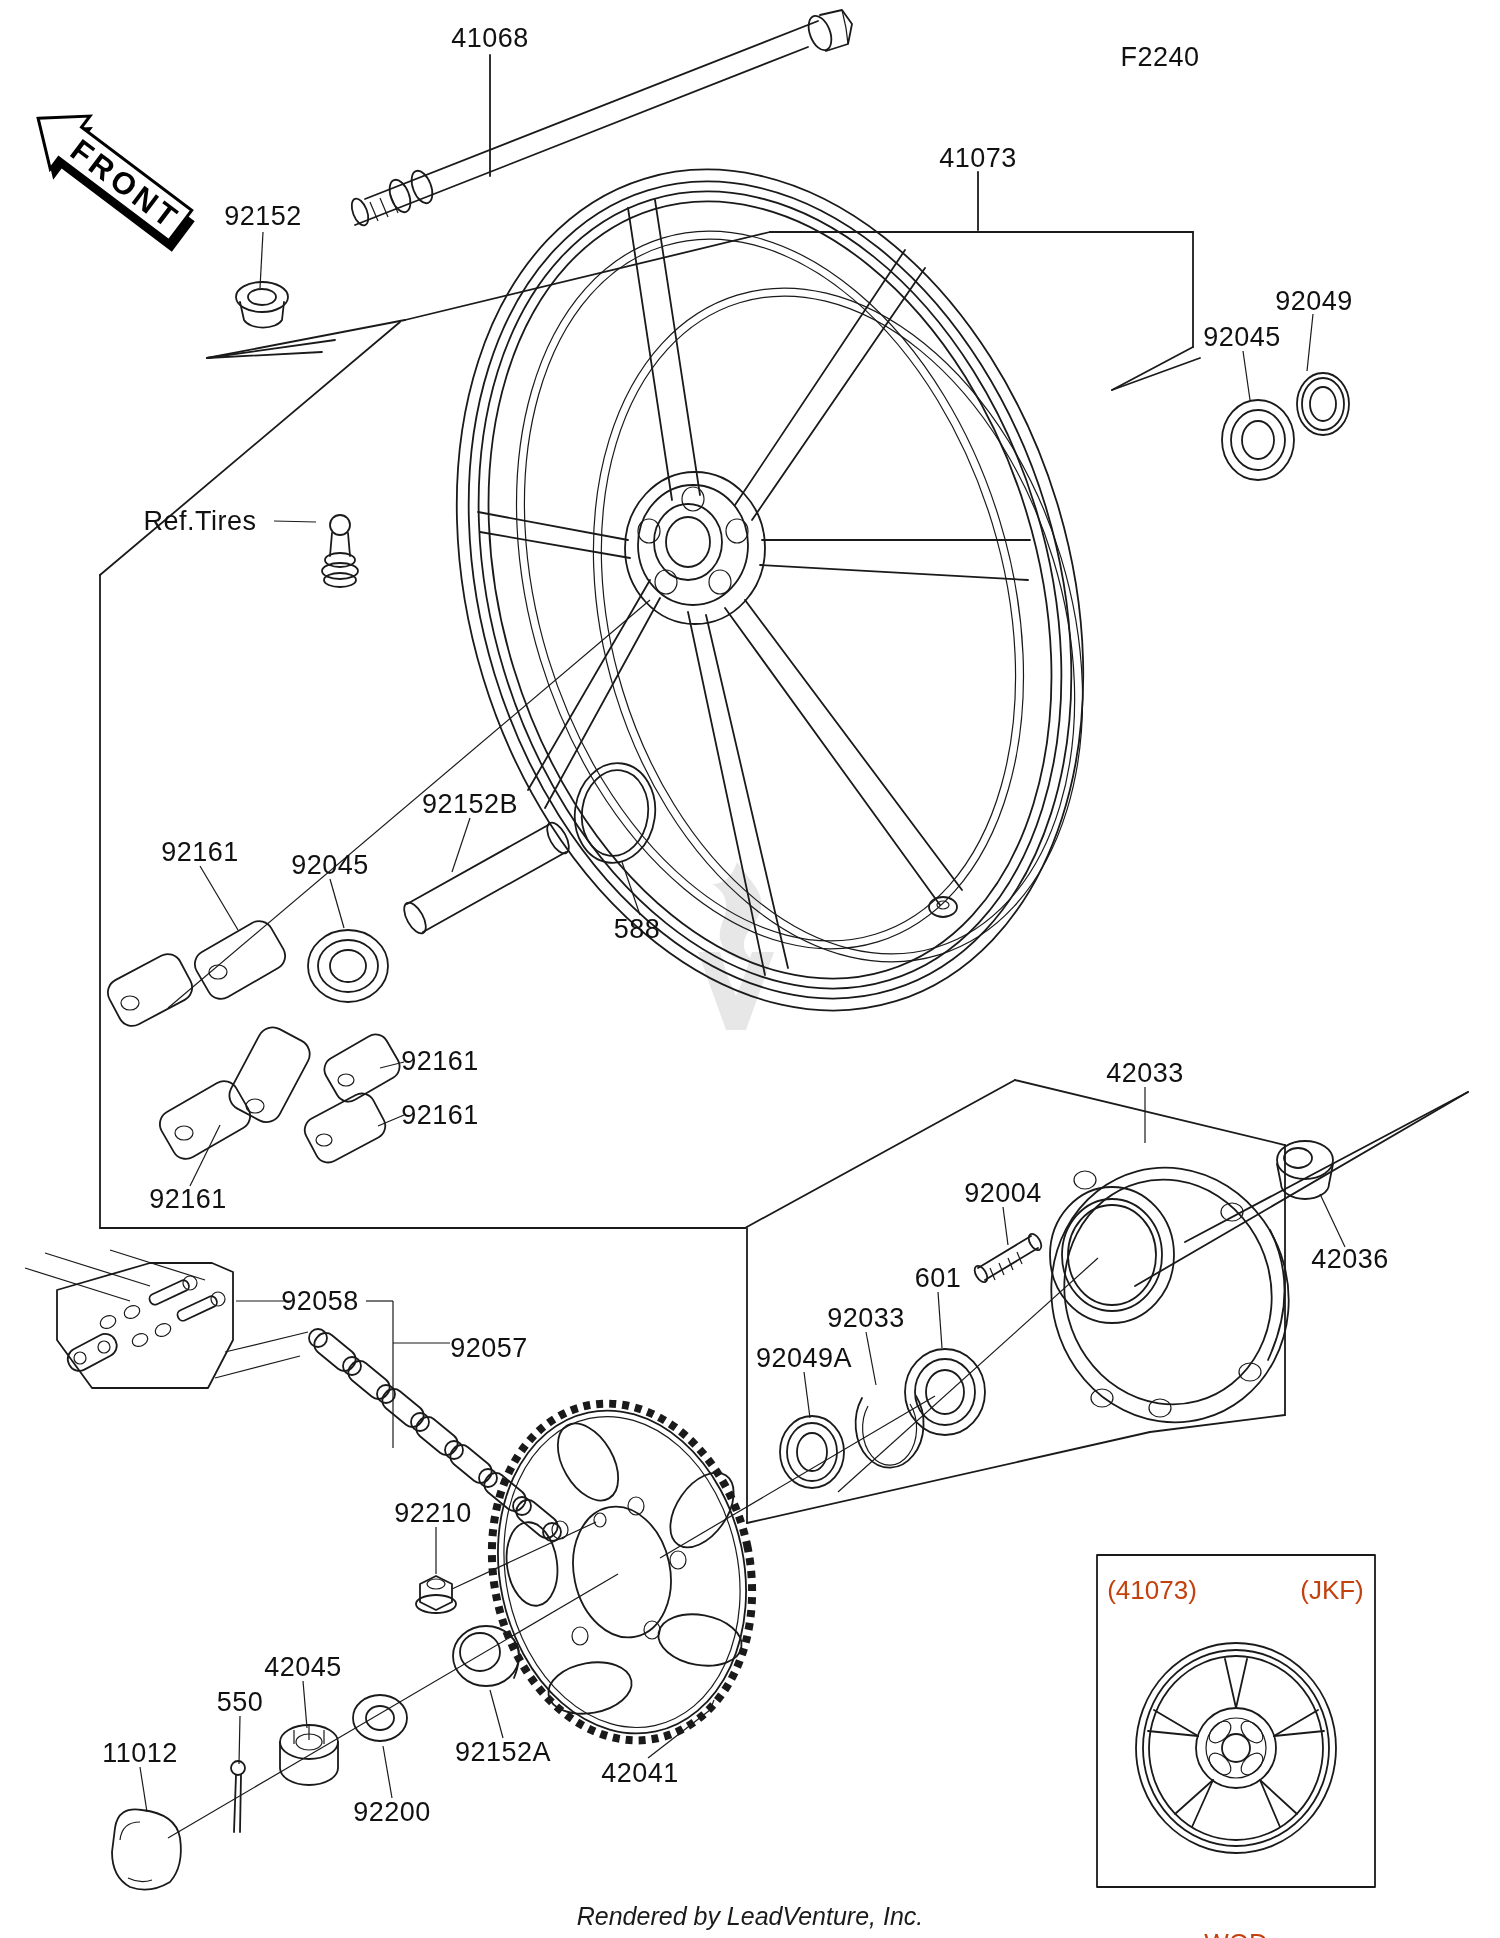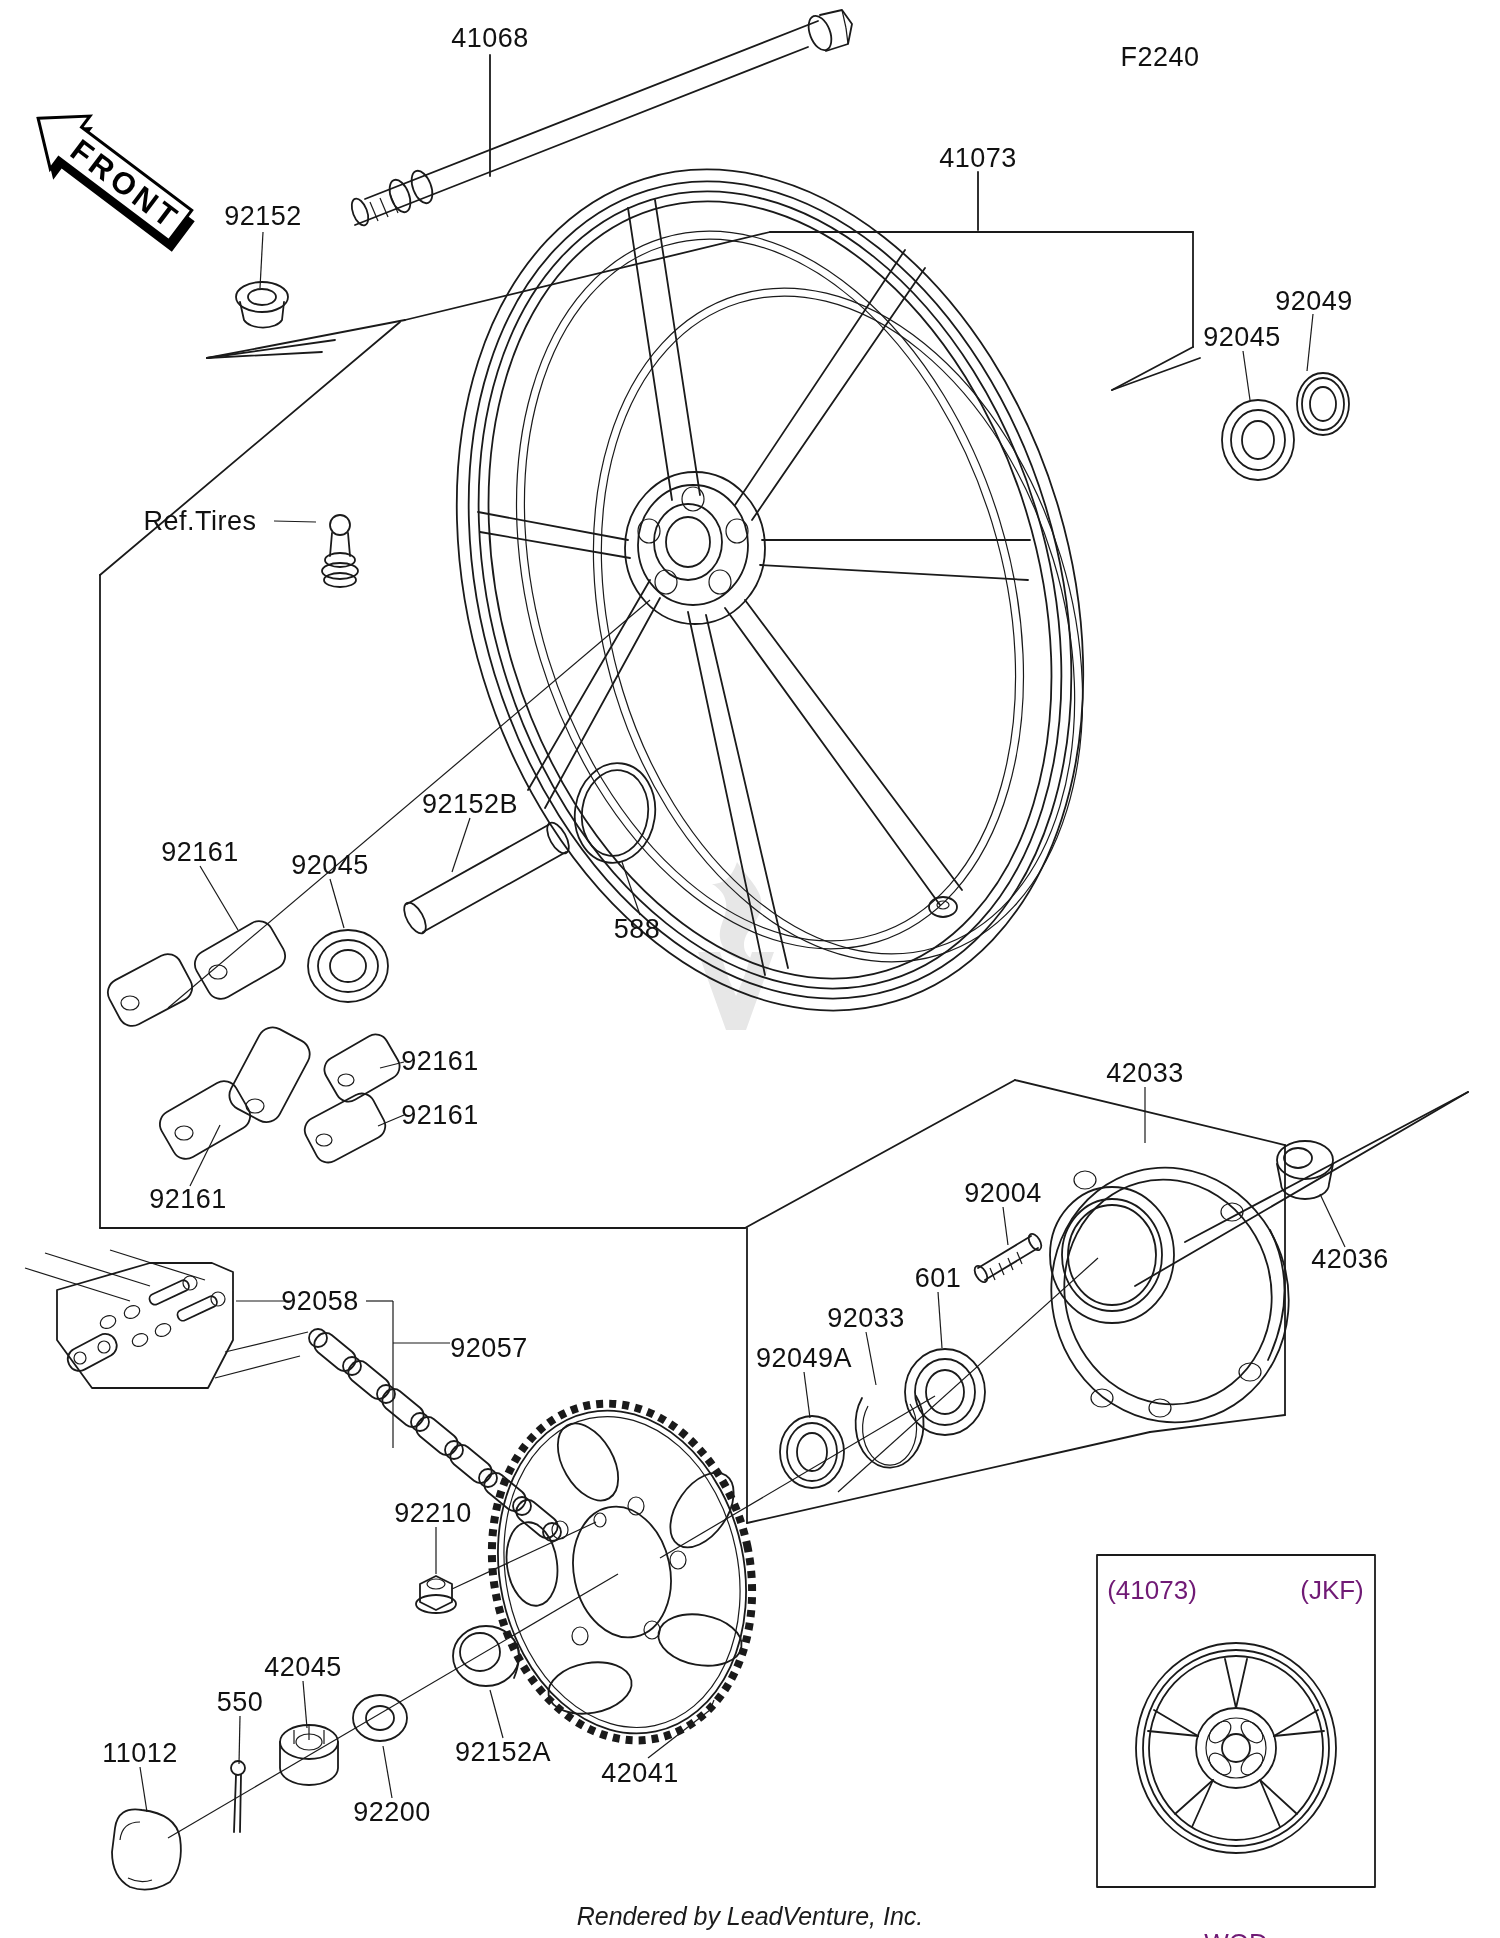--- a/index.html
+++ b/index.html
@@ -14,21 +14,21 @@
   .whitefill{fill:#fff;stroke:#000;stroke-width:3;}
   .wmfill{fill:#e7e7e7;stroke:none;}
   .fronttxt{font-family:"Liberation Sans",sans-serif;font-weight:bold;font-size:31px;
             letter-spacing:4px;fill:#000;stroke:none;}
   .lbl{position:absolute;transform:translate(-50%,-50%);font-size:27px;color:#111;
        letter-spacing:0.5px;white-space:nowrap;}
   .lbl-sm{font-size:25px;margin-top:40px;}
   .wm-text{position:absolute;transform:translate(-50%,-50%);font-size:44px;font-weight:bold;
            letter-spacing:20px;color:#e2e2e2;white-space:nowrap;}
   .footer{position:absolute;transform:translate(-50%,-50%);font-size:25px;color:#1a1a1a;font-style:italic;}
-  .inset-code{position:absolute;transform:translate(-50%,-50%);font-size:26px;color:#701a75;}
+  .inset-code{position:absolute;transform:translate(-50%,-50%);font-size:26px;color:#c2410c;}
 </style>
 </head>
 <body>
 
 <div class="stage">
 
   <svg class="art" width="1500" height="1938" viewBox="0 0 1500 1938">
 
     <g>
       <path class="wmfill" d="M737 862 C752 884 766 893 760 912 C756 925 744 932 744 945

